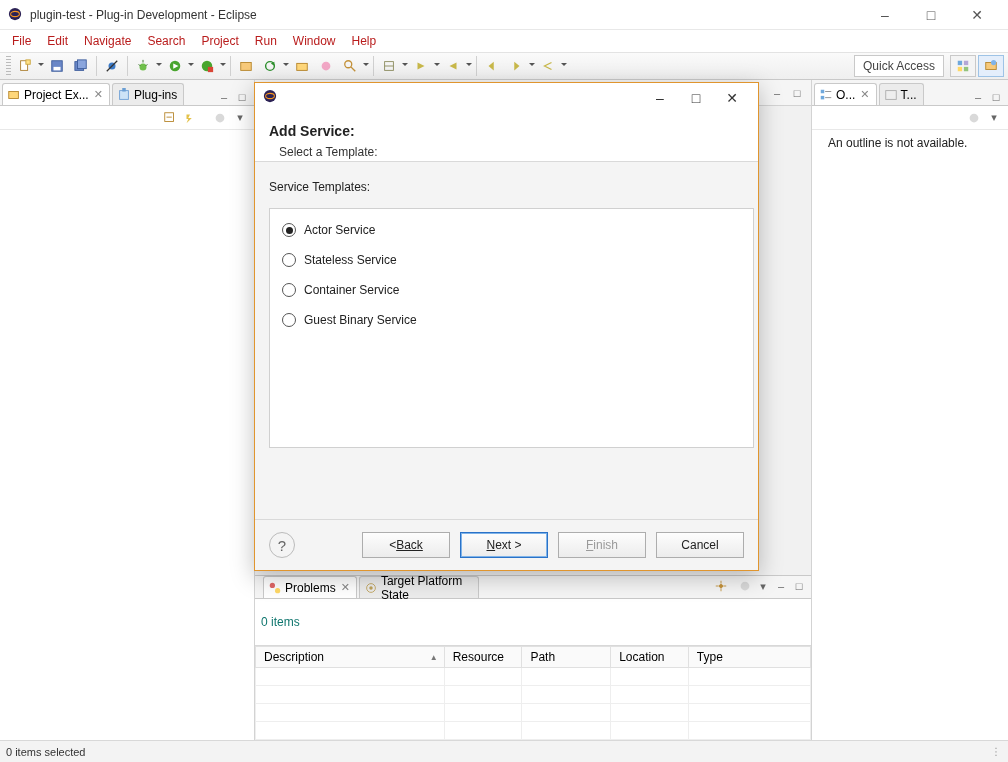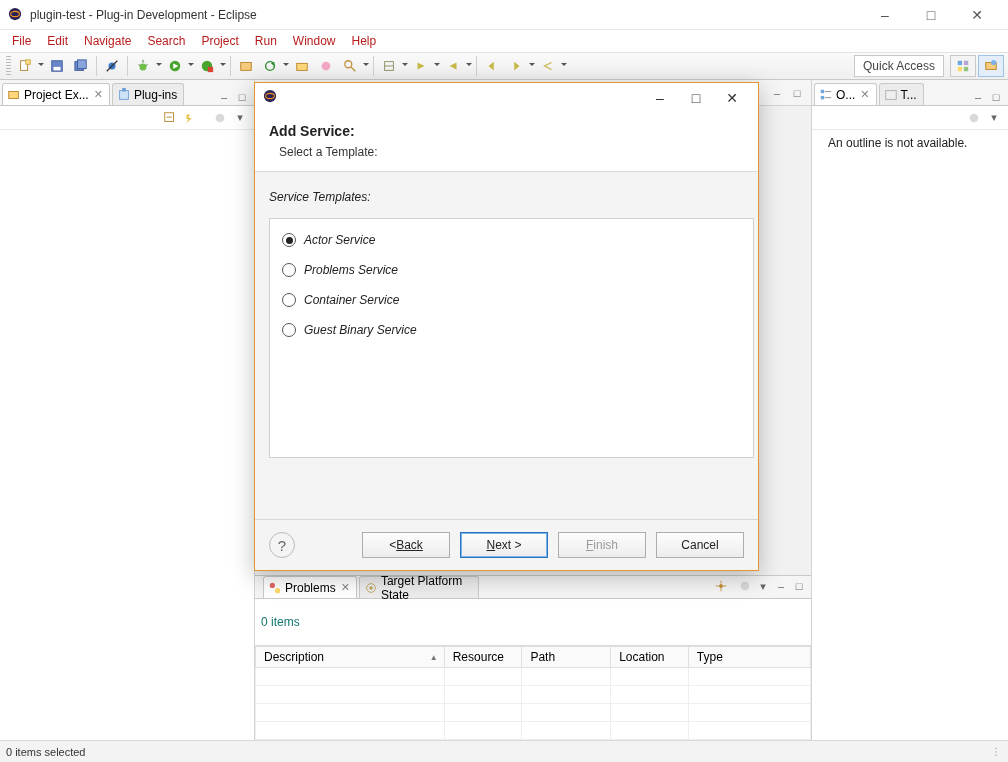--- a/index.html
+++ b/index.html
@@ -60,24 +60,24 @@
 .problems-table table { width:100%; border-collapse:collapse; }
 .problems-table th { text-align:left; font-weight:400; background:#fafafa; border:1px solid #e0e0e0; padding:3px 8px; position:relative;}
 .problems-table td { border:1px solid #eee; height:18px;}
 .sort-caret { position:absolute; right:6px; top:6px; font-size:8px; color:#777;}
 
 
 .dialog { position:absolute; left:254px; top:82px; width:505px; height:489px; background:#f4f4f4; border:1px solid #e0952e; box-shadow:0 6px 22px rgba(0,0,0,.25); display:flex; flex-direction:column; z-index:100;}
 .dlg-titlebar { height:30px; background:#fff; display:flex; align-items:center; padding:0 8px; }
 .dlg-titlebar .spacer{flex:1;}
 .dlg-win-btn { width:36px; height:28px; display:flex; align-items:center; justify-content:center; color:#333; font-size:14px;}
-.dlg-header { background:#fff; padding:10px 14px 12px 14px; border-bottom:1px solid #d9d9d9;}
+.dlg-header { background:#fff; padding:10px 14px 2px 14px; border-bottom:1px solid #d9d9d9;}
 .dlg-header .dlg-title { font-size:14px; font-weight:700; color:#222;}
 .dlg-header .dlg-sub { font-size:12px; color:#333; margin-top:6px; margin-left:10px;}
-.dlg-body { flex:1; padding:18px 4px 10px 14px;font-style:italic;}
+.dlg-body { flex:1; padding:18px 4px 10px 14px;}
 .svc-label { font-size:12px; color:#222; margin-bottom:14px;}
 .svc-box { border:1px solid #d0d0d0; background:#fff; height:240px; padding:14px 12px; display:flex; flex-direction:column; gap:16px;}
 .radio-row { display:flex; align-items:center; gap:8px; font-size:12px; color:#222;}
 .radio { width:14px; height:14px; border:1px solid #555; border-radius:50%; display:inline-flex; align-items:center; justify-content:center; background:#fff;}
 .radio.checked::after { content:""; width:7px; height:7px; background:#222; border-radius:50%;}
 .dlg-footer { border-top:1px solid #d9d9d9; padding:12px 14px; display:flex; align-items:center; gap:10px;}
 .help-btn { width:26px; height:26px; border:1px solid #bbb; border-radius:50%; display:flex; align-items:center; justify-content:center; color:#666; font-size:15px;}
 .dlg-footer .spacer{flex:1;}
 .dlg-btn { min-width:88px; height:26px; border:1px solid #adadad; background:linear-gradient(#fdfdfd,#ececec); font-size:12px; color:#222; display:flex; align-items:center; justify-content:center;}
 .dlg-btn.default { border:1px solid #2a72c8; box-shadow:inset 0 0 0 1px #7fb3e8;}
@@ -461,21 +461,21 @@
   </div>
   <div class="dlg-body">
     <div class="svc-label">Service Templates:</div>
     <div class="svc-box">
       <label class="radio-row">
         <span class="radio checked"></span>
         <span>Actor Service</span>
       </label>
       <label class="radio-row">
         <span class="radio"></span>
-        <span>Problems Service</span>
+        <span>Stateless Service</span>
       </label>
       <label class="radio-row">
         <span class="radio"></span>
         <span>Container Service</span>
       </label>
       <label class="radio-row">
         <span class="radio"></span>
         <span>Guest Binary Service</span>
       </label>
     </div>

